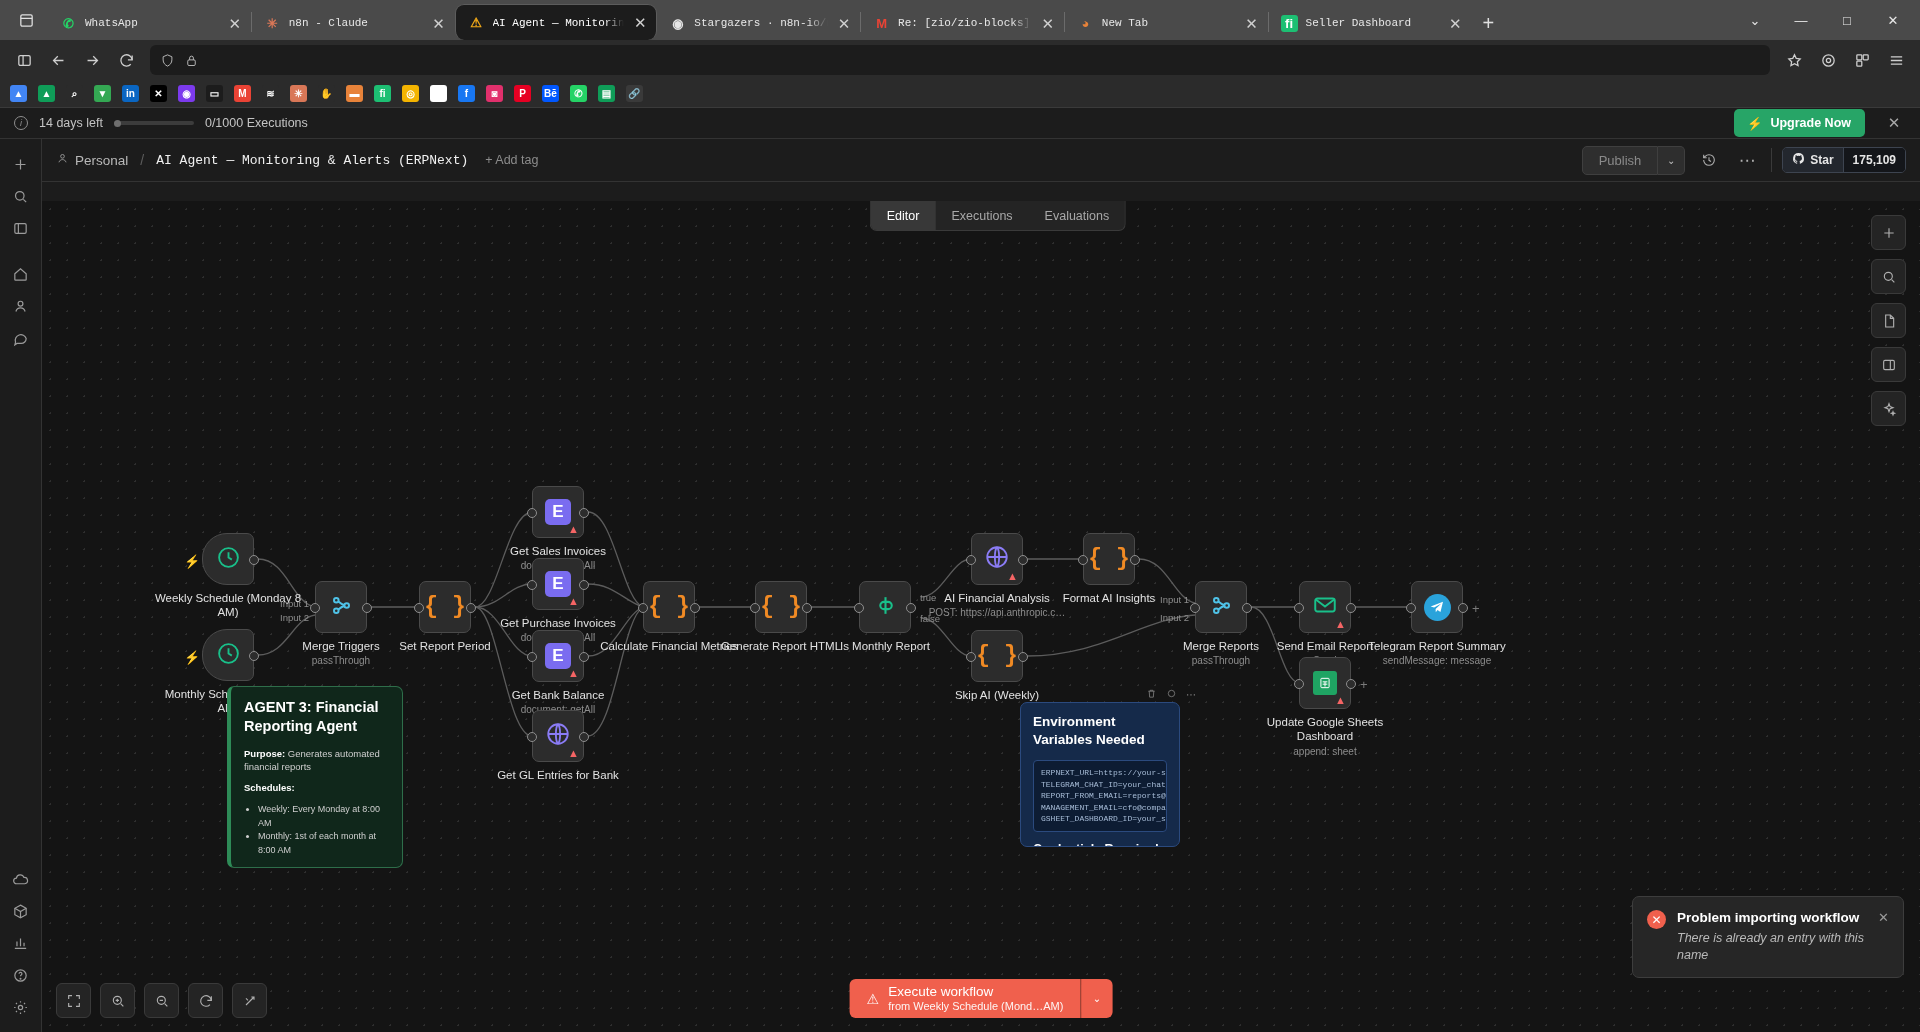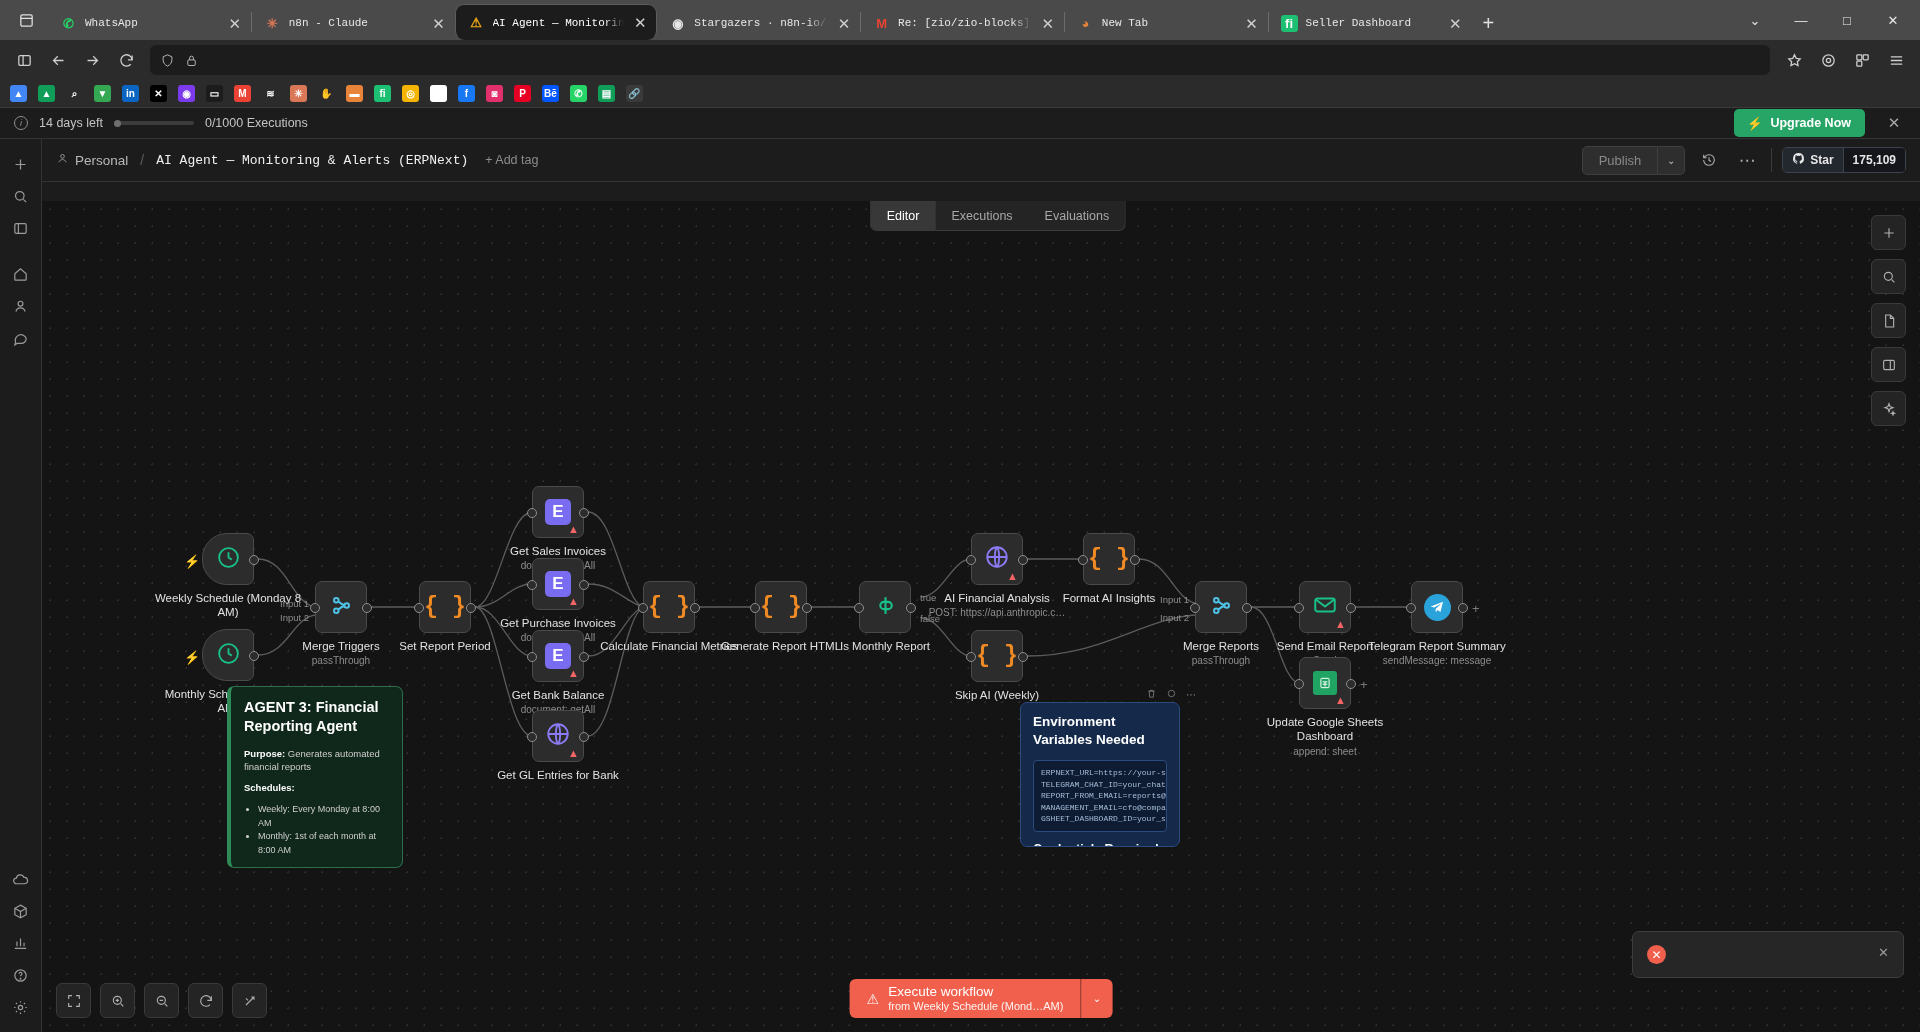--- a/index.html
+++ b/index.html
@@ -901,20 +901,24 @@
             <span>
               <div class="exec-main">Execute workflow</div>
               <div class="exec-sub">from Weekly Schedule (Mond…AM)</div>
             </span>
           </div>
           <div class="exec-caret">⌄</div>
         </div>
 
         <div class="toast">
           <span class="toast-ic">✕</span>
+          <span>
+            <div class="toast-title">Problem importing workflow</div>
+            <div class="toast-msg">There is already an entry with this name</div>
+          </span>
           <span class="toast-close">✕</span>
         </div>
 
       </div>
 
 
     </div>
   </div>
 </div>
 

